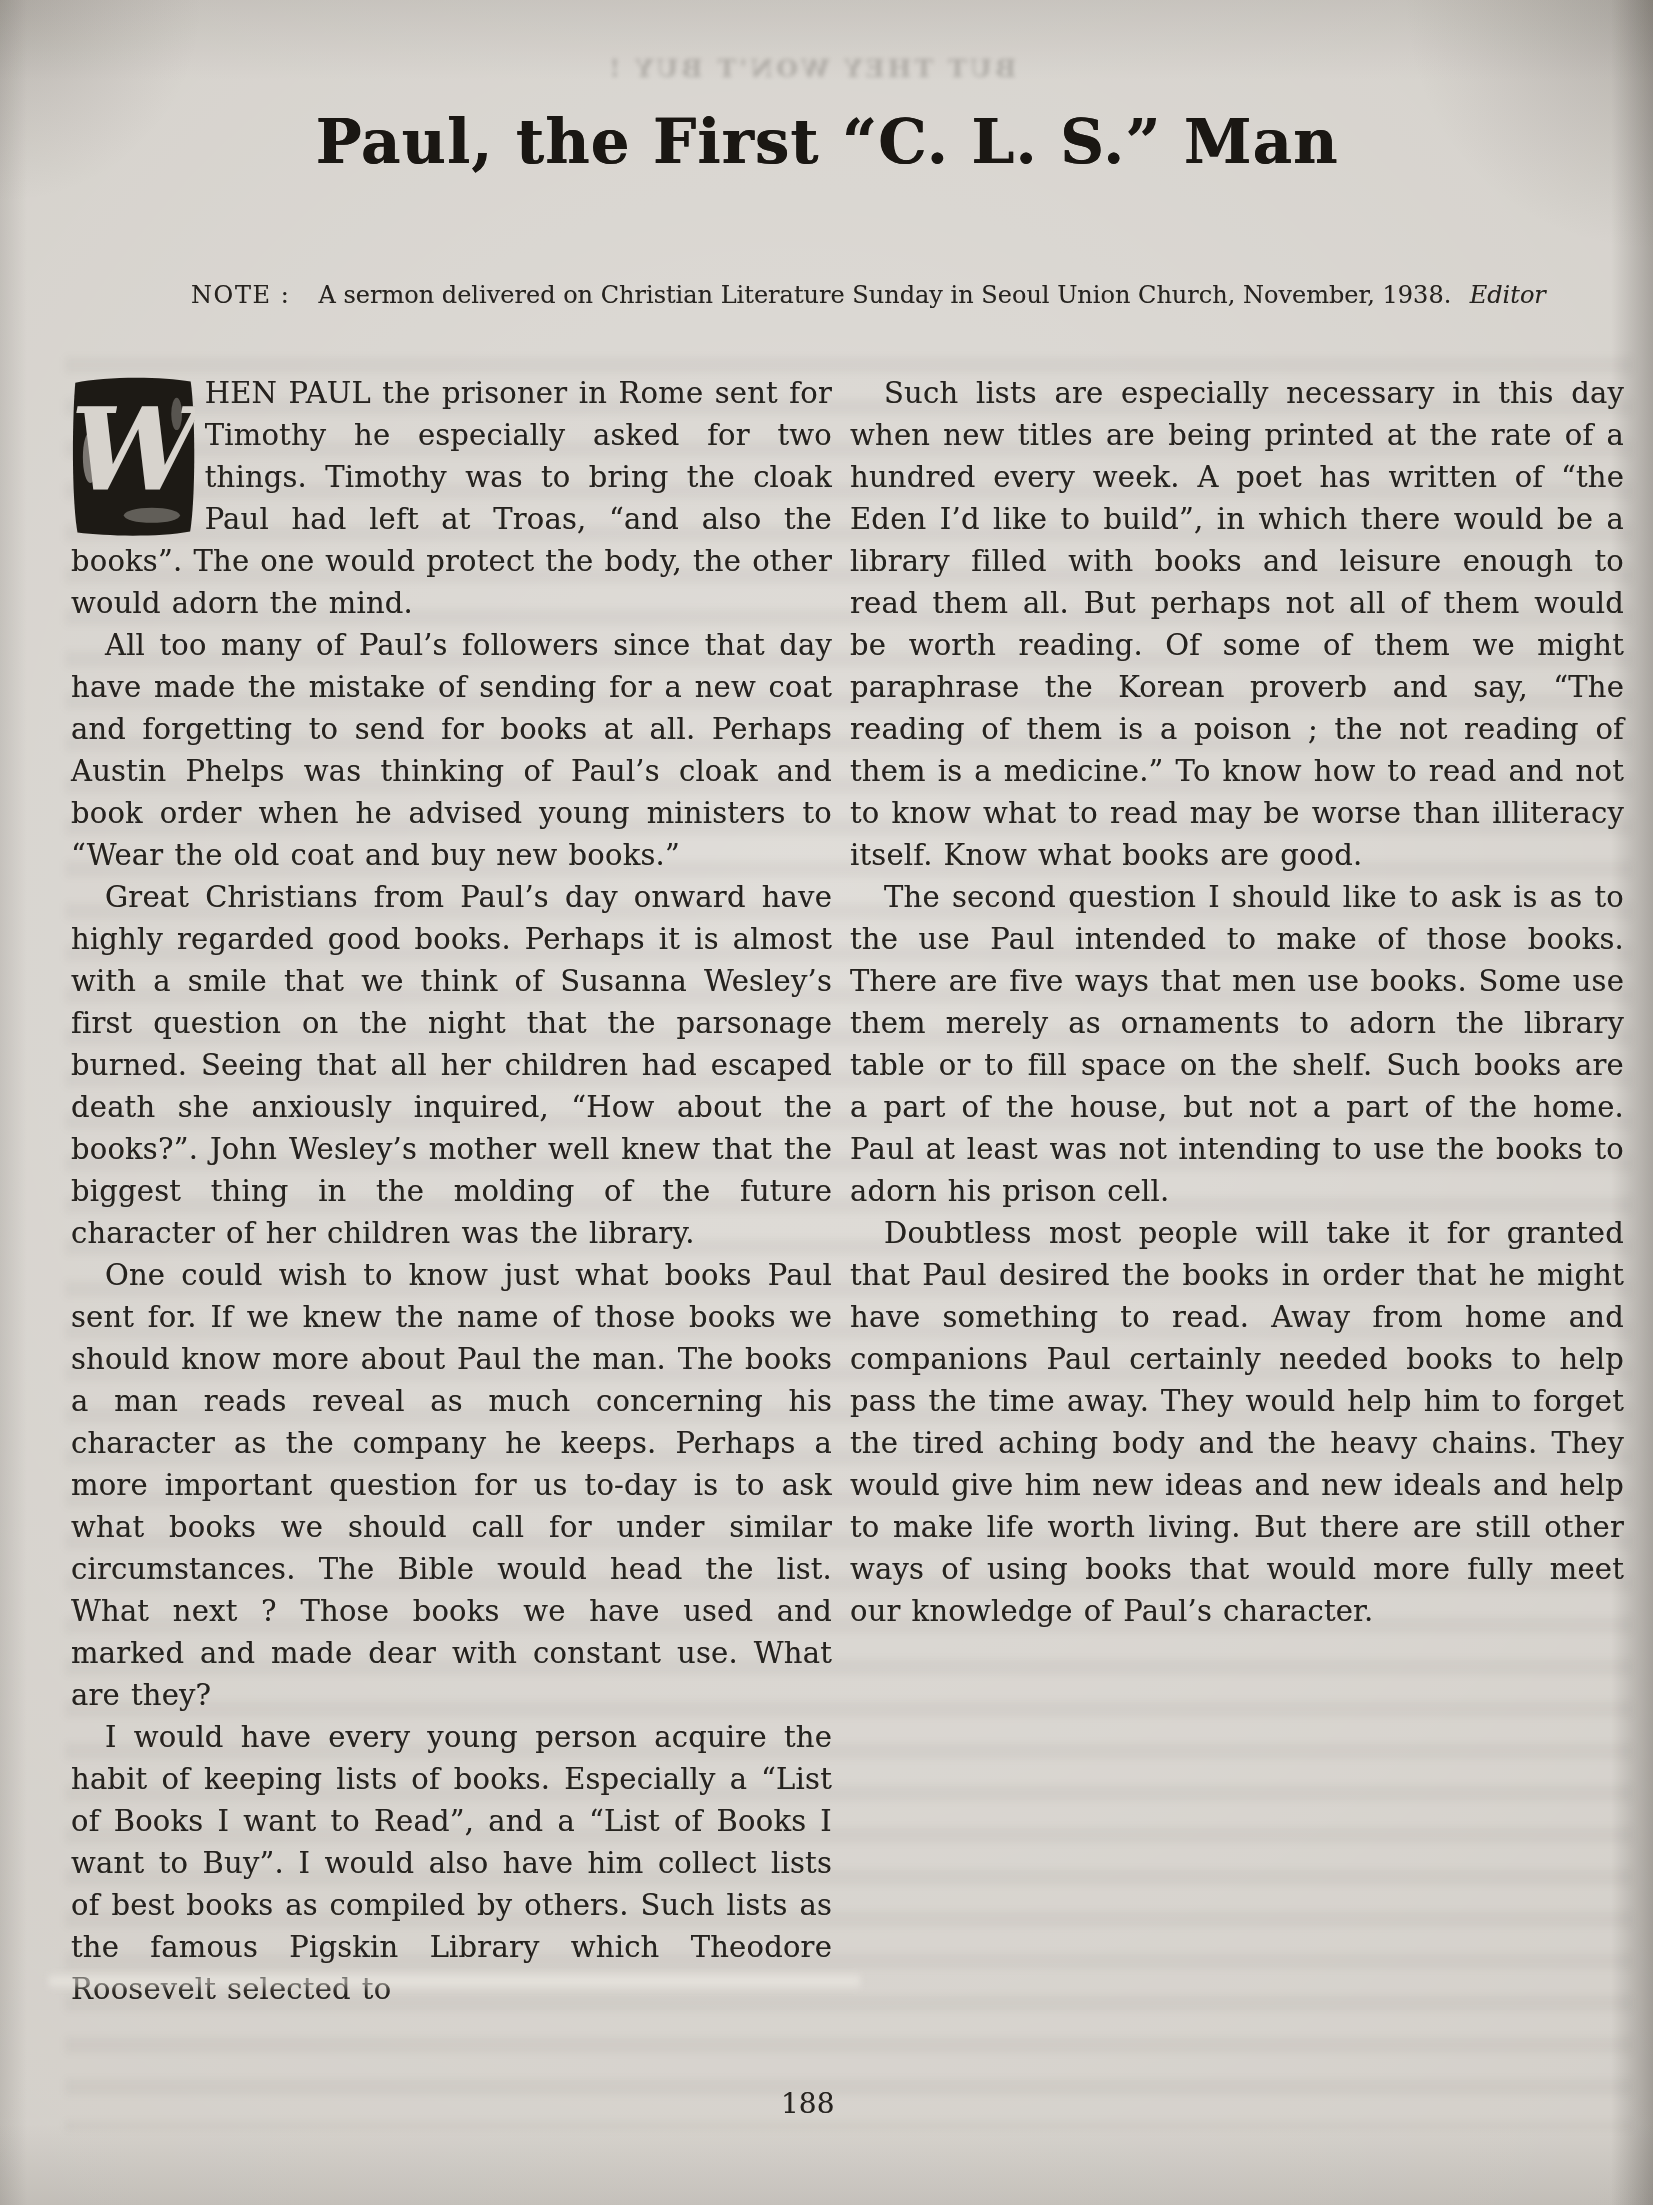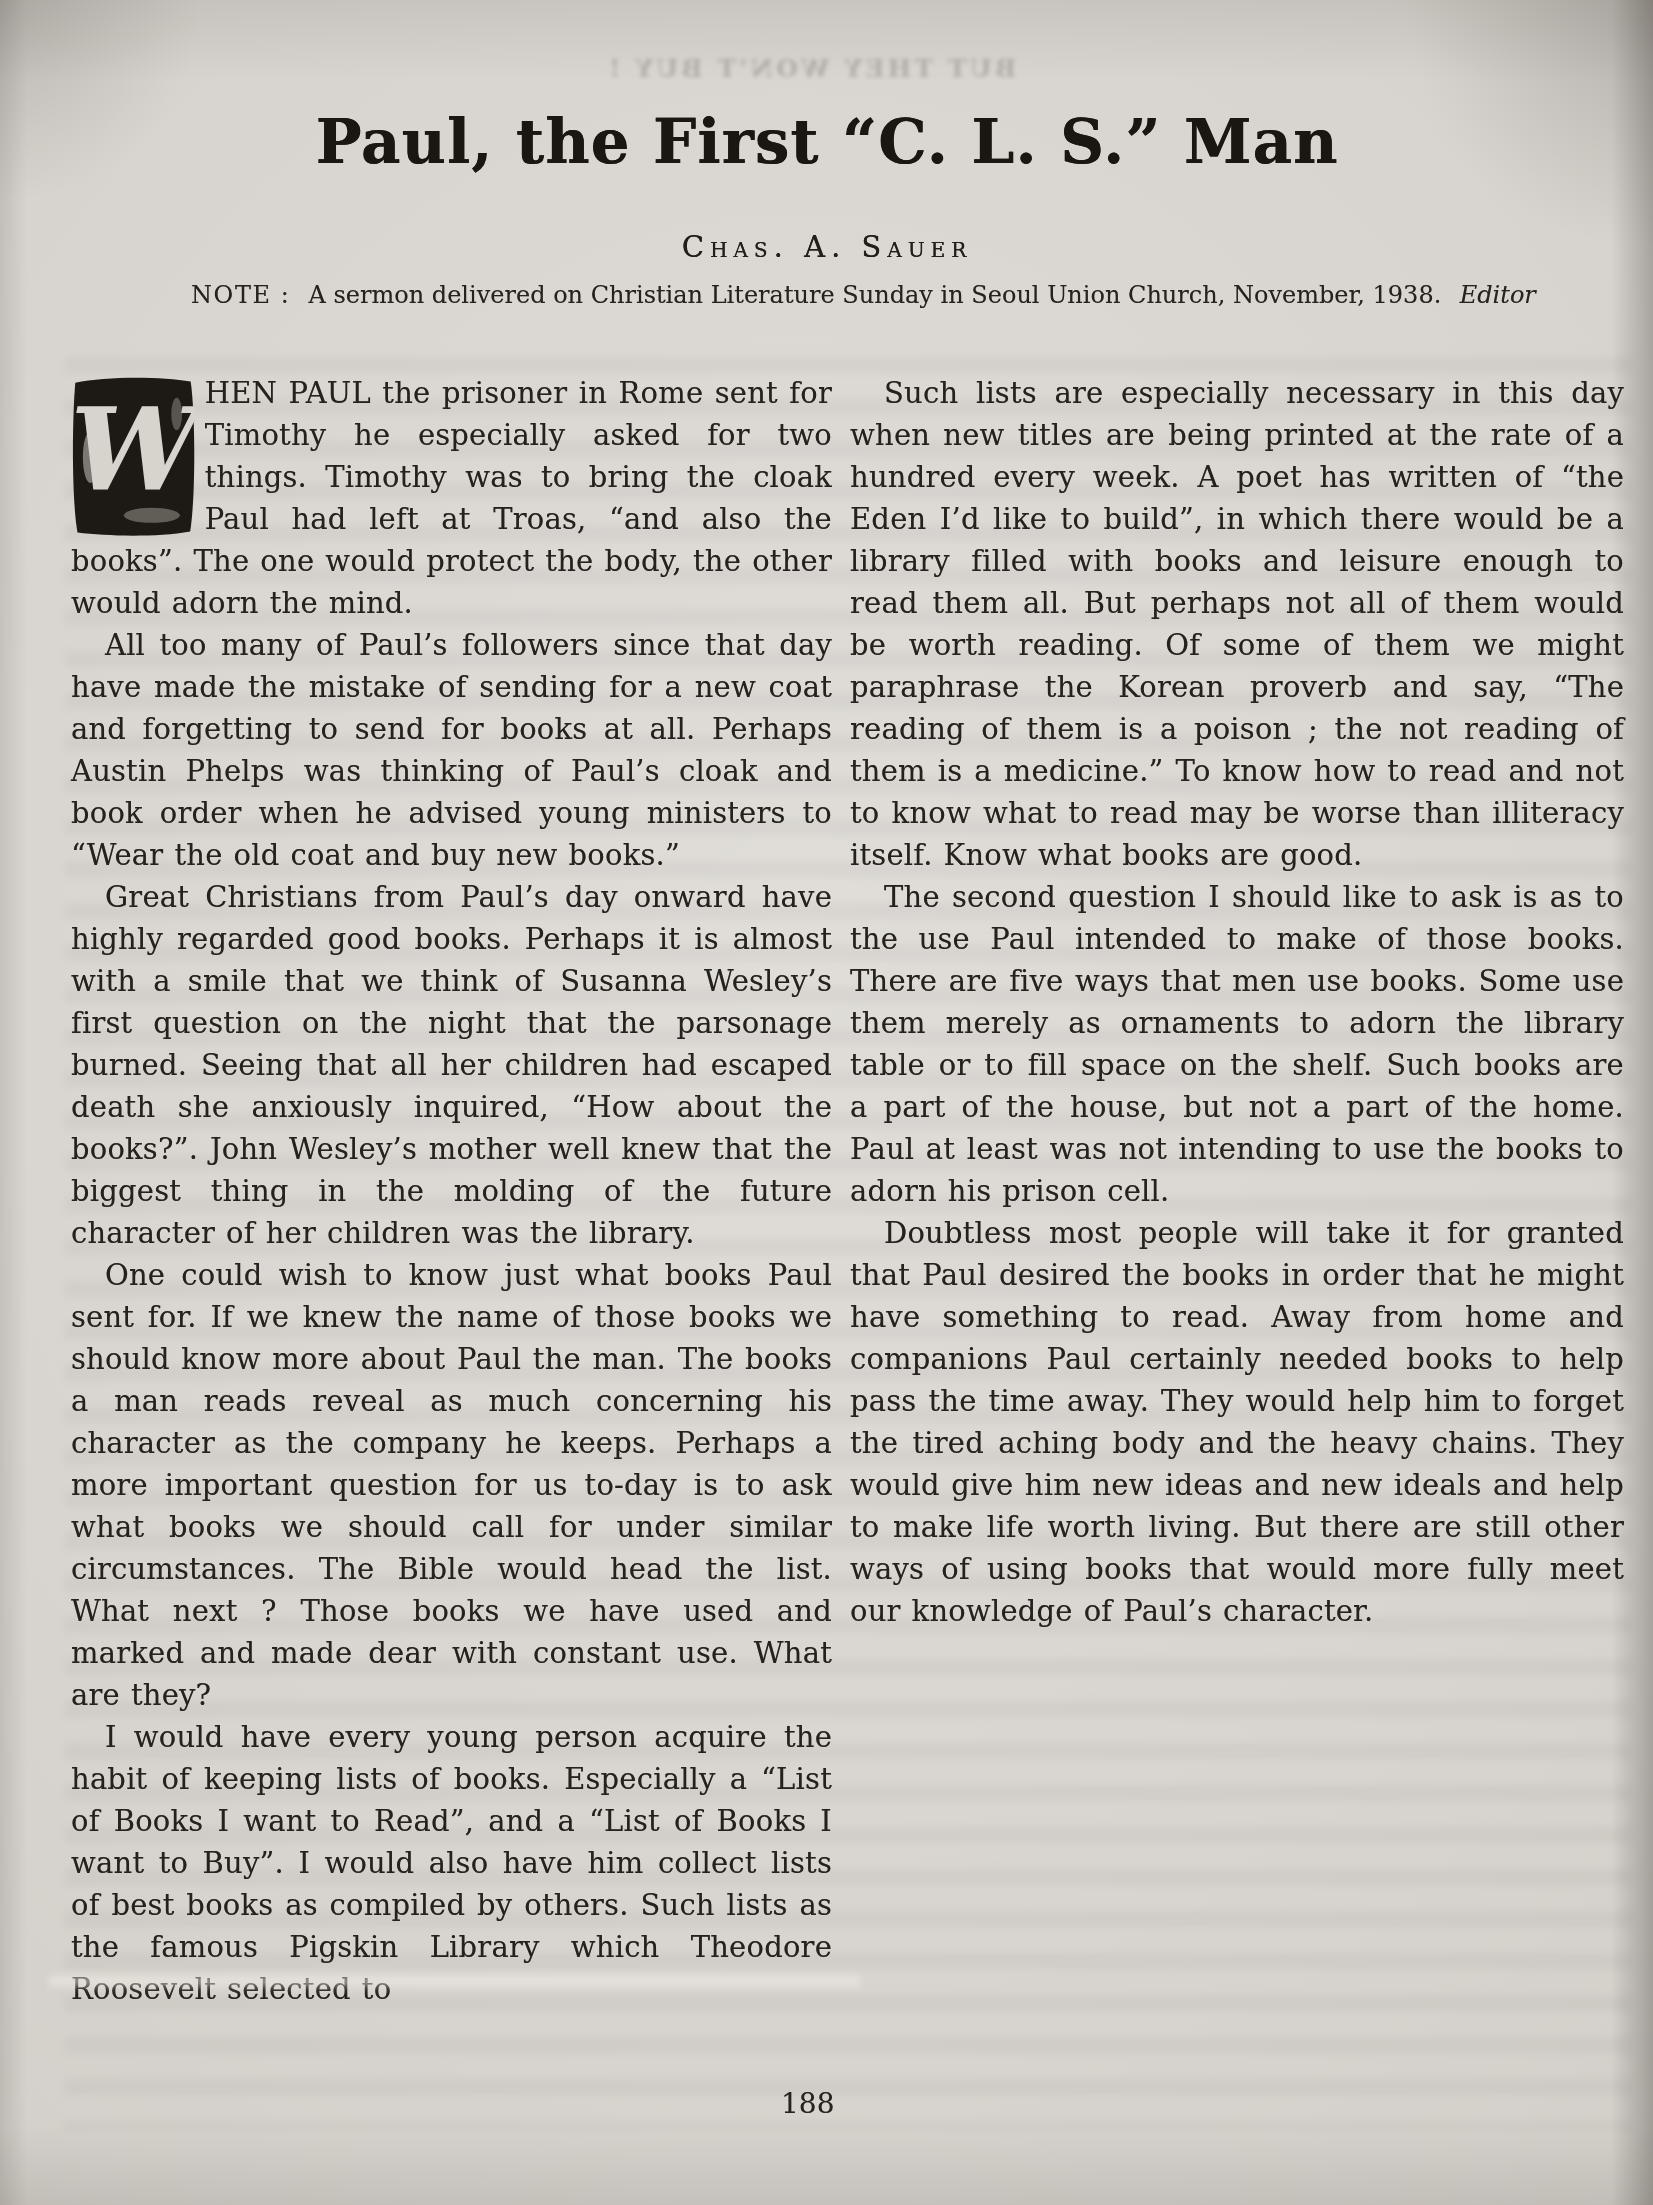--- a/index.html
+++ b/index.html
@@ -67,21 +67,21 @@
     text-shadow: 0.2px 0 0 #221f1b;
   }
   .note {
     position: absolute; top: 280px; left: 316px; width: 1308px; margin: 0;
     font-size: 24px; line-height: 31px;
     text-indent: -125px;
     text-align: left;
     color: #26231f;
     text-shadow: 0 0 0.5px rgba(35,32,28,0.35);
   }
-  .note-label { letter-spacing: 1.6px; margin-right: 18px; }
+  .note-label { letter-spacing: 1.6px; margin-right: 28px; }
   .note-editor { font-style: italic; margin-left: 18.4px; text-align: center; }
   .col {
     position: absolute; top: 372px;
     font-size: 29px; line-height: 42px;
     text-align: justify;
     word-spacing: 1.6px;
     letter-spacing: 0.2px;
     color: #25221e;
     text-shadow: 0 0 0.5px rgba(35,32,28,0.38);
   }
@@ -108,21 +108,20 @@
 <div class="page">
 
   <div class="ghost-lines"></div>
 
   <div class="ghost-header">
     <span>BUT THEY WON'T BUY !</span>
   </div>
 
   <h1 class="title">Paul, the First “C. L. S.” Man</h1>
 
-  <div class="byline">Chas. A. Sauer</div>
 
   <p class="note"><span class="note-label">NOTE :</span><span>A sermon delivered on Christian Literature Sunday in Seoul Union Church, November, 1938.</span><span class="note-editor">Editor</span></p>
 
   <div class="col col-left">
     <p class="para no-indent">
       <span class="dropcap">
         <svg viewBox="0 0 230 296" width="124" height="160" style="font-size:54px">
           <path d="M8,12 C64,0 168,0 222,10 C231,74 231,228 221,288 C160,299 68,297 12,290 C1,228 2,78 8,12 Z" fill="#1d1a15"></path>
           <ellipse cx="36" cy="150" rx="14" ry="48" fill="#c9c5bf" opacity="0.55"></ellipse>
           <ellipse cx="150" cy="258" rx="52" ry="14" fill="#c9c5bf" opacity="0.4"></ellipse>

